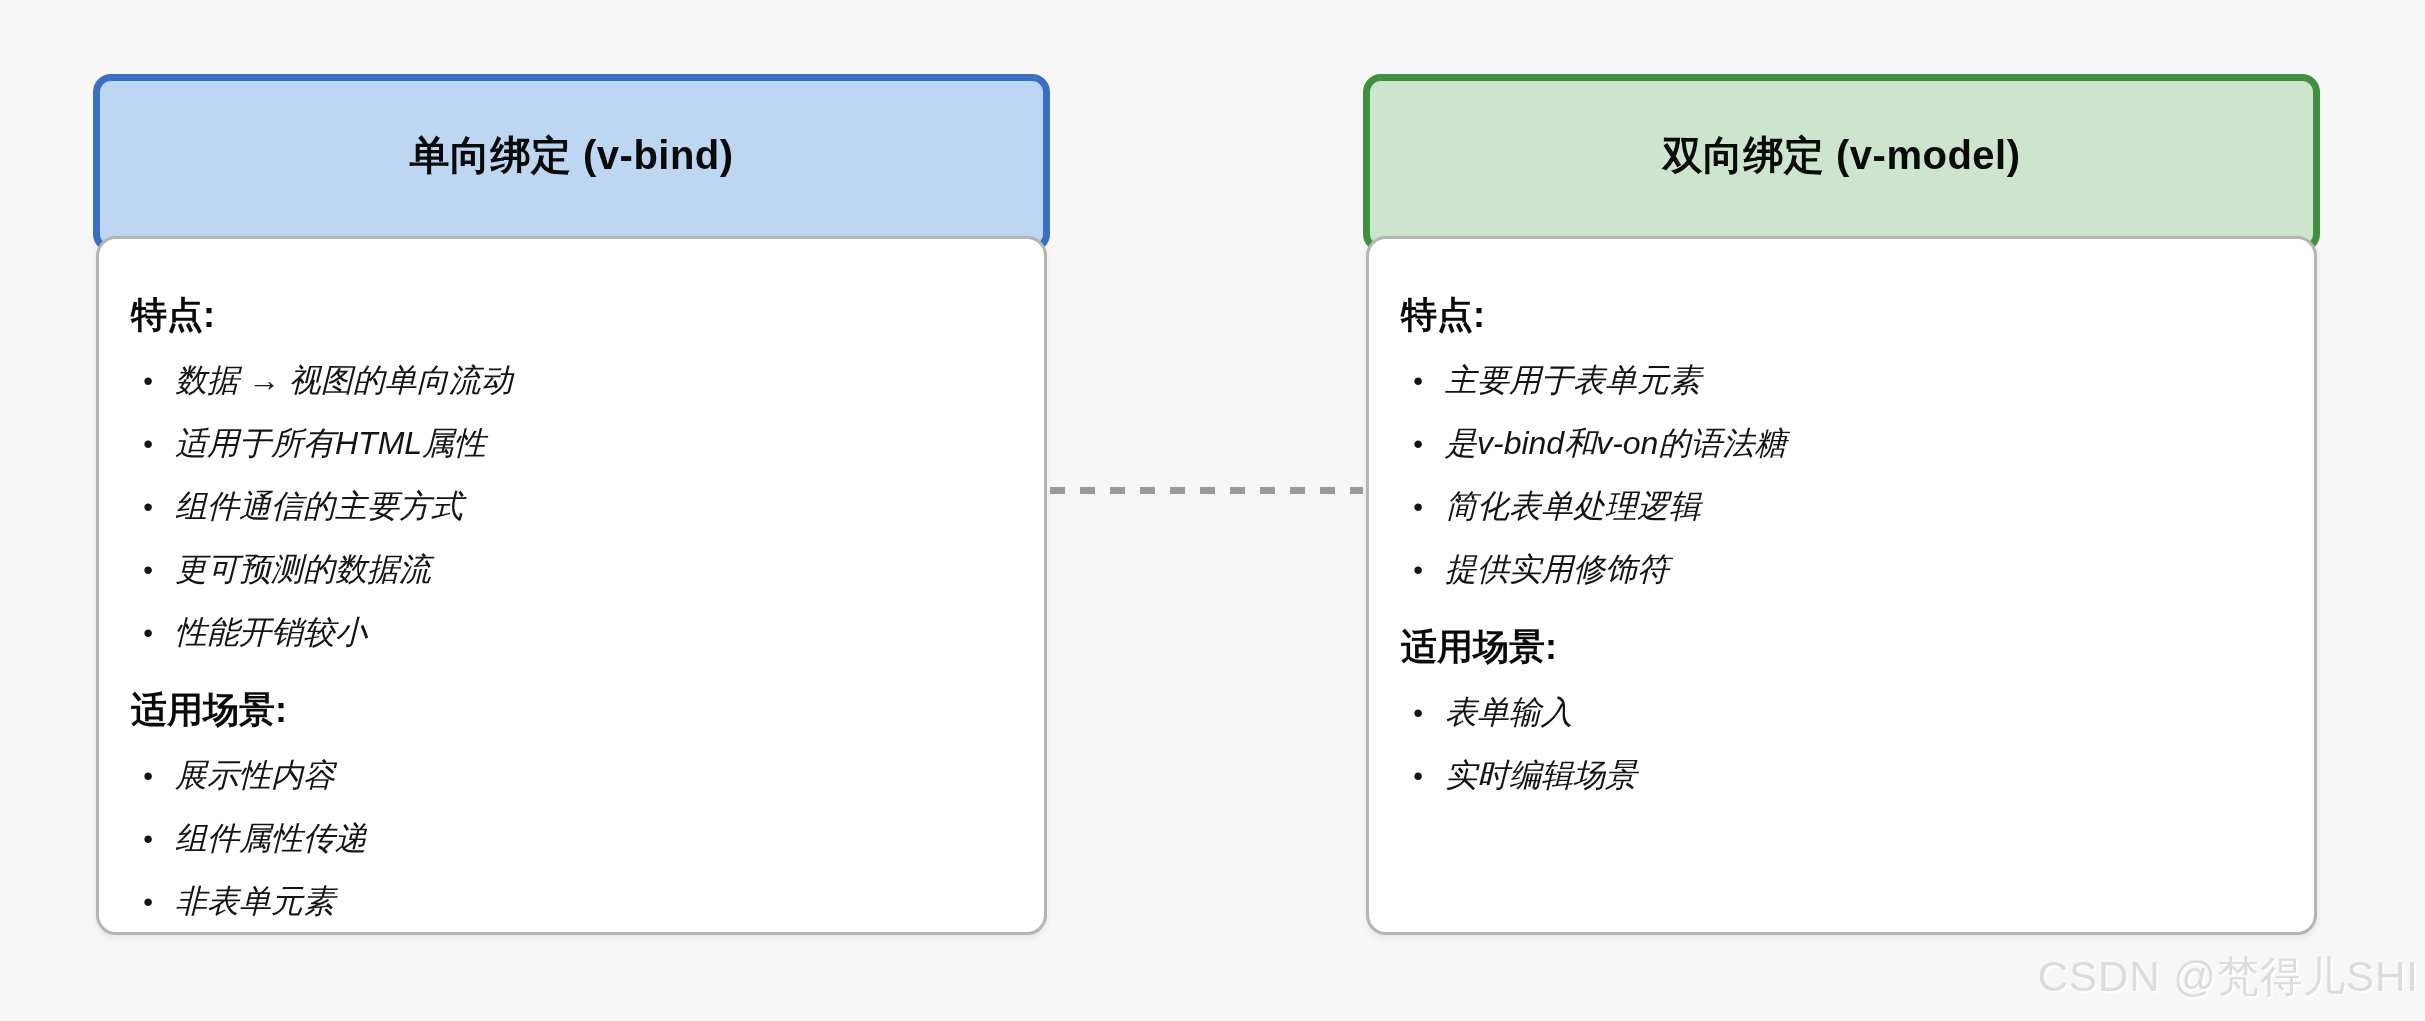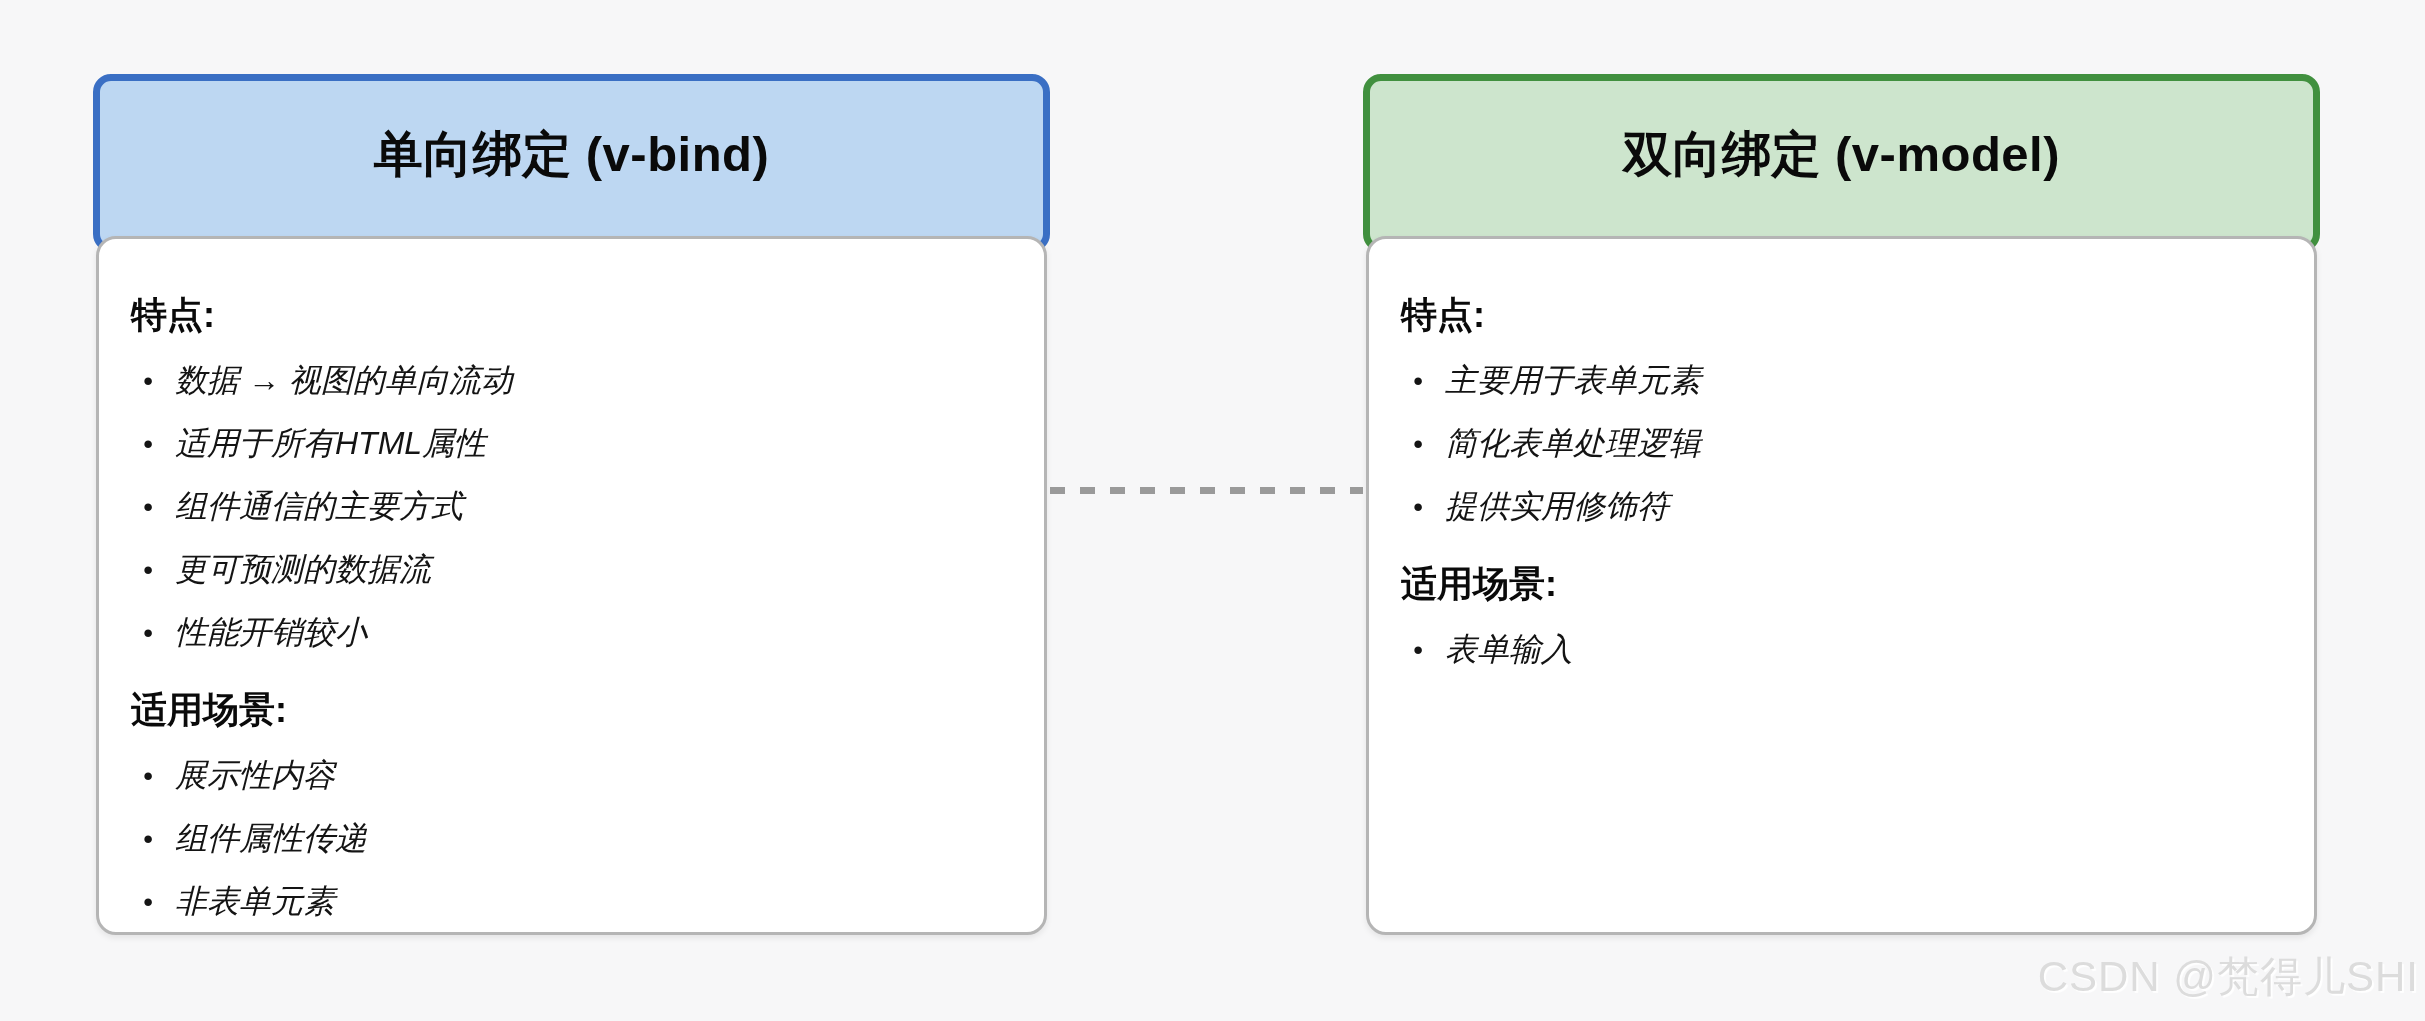--- a/index.html
+++ b/index.html
@@ -26,21 +26,21 @@
     height: 178px;
     border: 7px solid #888;
     border-radius: 18px;
     display: flex;
     align-items: center;
     justify-content: center;
     padding-bottom: 16px;
   }
   .card-title {
     margin: 0;
-    font-size: 49px;
+    font-size: 40px;
     font-weight: bold;
     color: #0a0a0a;
     letter-spacing: 0.5px;
   }
 
   .card-body {
     position: relative;
     box-sizing: border-box;
     margin: -16px 3px 0 3px;
     height: 699px;
@@ -125,25 +125,27 @@
 </section>
 
 <section class="card card-right">
   <header class="card-header" style="border-color: rgb(65, 144, 63); background: rgb(205, 229, 205); text-align: center;">
     <h2 class="card-title">双向绑定 (v-model)</h2>
   </header>
   <div class="card-body">
     <h3 class="section-heading">特点:</h3>
     <ul class="bullet-list">
         <li>主要用于表单元素</li>
+        <li>是v-bind和v-on的语法糖</li>
         <li>简化表单处理逻辑</li>
         <li>提供实用修饰符</li>
       </ul>
     <h3 class="section-heading">适用场景:</h3>
     <ul class="bullet-list">
         <li>表单输入</li>
+        <li>实时编辑场景</li>
       </ul>
   </div>
 </section>
 
 <div class="connector" style="background-image: repeating-linear-gradient(90deg, rgb(154, 154, 154) 0px, rgb(154, 154, 154) 15px, transparent 15px, transparent 30px);"></div>
 
 <div class="watermark">CSDN @梵得儿SHI</div>
 
 </body></html>

